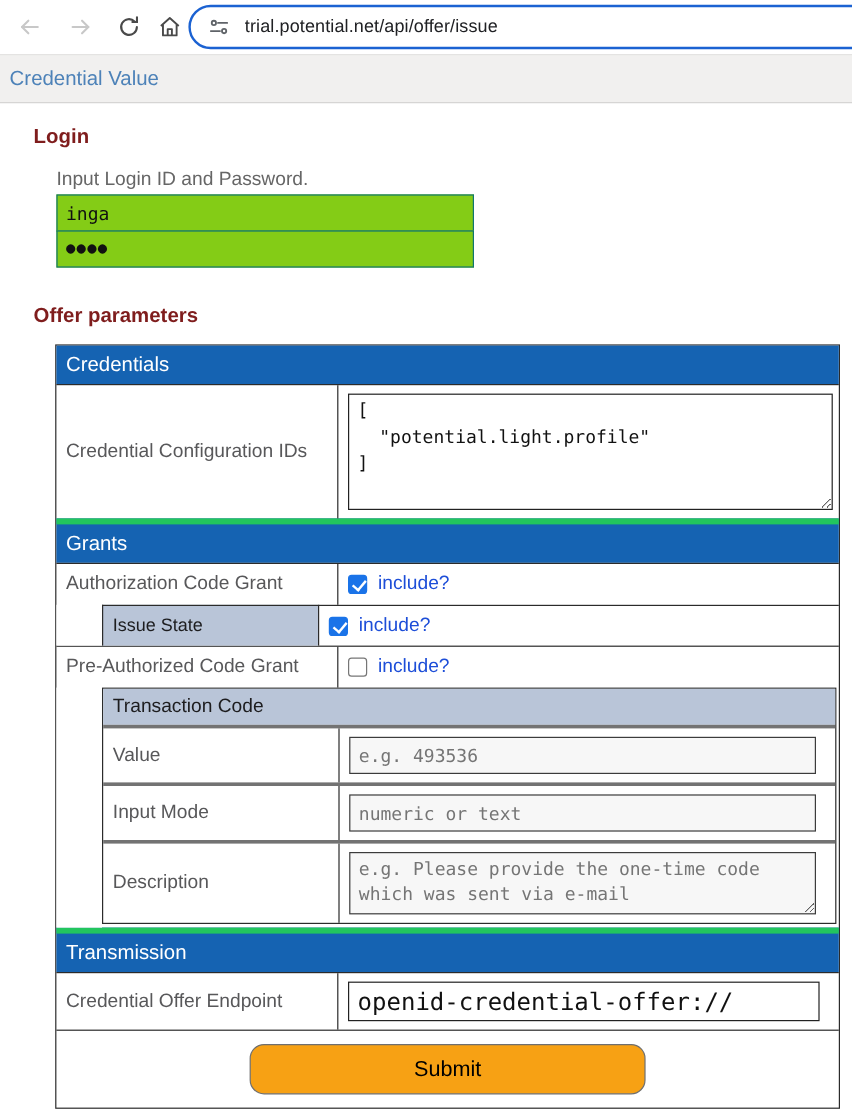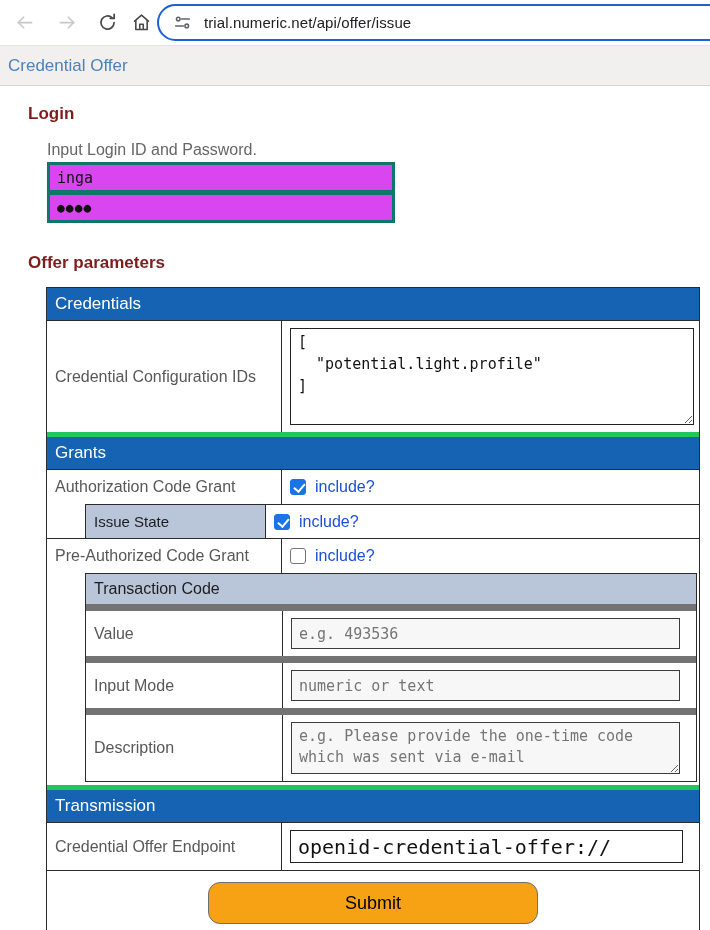--- a/index.html
+++ b/index.html
@@ -23,22 +23,22 @@
   .banner { height:41px; background:#f1f0ef; border-top:1px solid #e4e3e2;
             border-bottom:1px solid #d6d5d4; display:flex; align-items:center;
             padding-left:8px; }
   .banner-title { font-size:17px; color:#4d82b8; }
 
   
   .h-blue { font-size:17px; font-weight:bold; color:#7f1d1d; margin-left:28px; }
   .login-heading { margin-top:18px; }
   .instruction { margin:17px 0 3px 47px; font-size:16px; color:#666; }
   .login-box { margin-left:47px; width:348px; }
-  .login-input { display:block; width:100%; height:31px; background:#d946ef;
-                 border:3px solid #0f766e; font-family:"DejaVu Sans Mono", monospace;
+  .login-input { display:block; width:100%; height:31px; background:#84cc16;
+                 border:1px solid #0f766e; font-family:"DejaVu Sans Mono", monospace;
                  font-size:15px; color:#111; padding:0 7px; }
   .login-input.pw { margin-top:-1px; font-size:13px; letter-spacing:1px; }
   .offer-heading { margin-top:30px; margin-bottom:14px; }
 
   
   .offer-table { margin:14px 0 0 46px; width:654px; border:1.5px solid #2b2b2b; }
   .sec-header { background:#1563b2; color:#fff; font-size:17px;
                 padding:6px 8px; border-top:5px solid #22c55e; }
   .sec-header.first { border-top:none; }
   .trow { display:flex; border-top:1px solid #2b2b2b; align-items:center; }
@@ -51,21 +51,21 @@
   .ind-row { display:flex; align-items:stretch; }
   .gutter { width:38px; flex-shrink:0; background:#fff; }
   .sub-label { width:180px; flex-shrink:0; background:#b9c5d8; color:#1d1d1f;
                border-top:1px solid #2b2b2b; border-left:1px solid #2b2b2b;
                padding:8px; font-size:15px; display:flex; align-items:center; }
   .sub-value { flex:1; border-top:1px solid #2b2b2b; border-left:1px solid #2b2b2b;
                padding:7px 8px; display:flex; align-items:center; gap:9px; }
 
   .subtable { flex:1; border:1px solid #2b2b2b; margin:0 2px 3px 0; }
   .sub-header { background:#b9c5d8; color:#1d1d1f; font-size:16px; padding:6px 8px; }
-  .strow { display:flex; border-top:7px solid #737373; align-items:center; }
+  .strow { display:flex; border-top:3px solid #737373; align-items:center; }
   .slabel { width:196px; flex-shrink:0; padding:8px; font-size:16px; color:#58585a;
             display:flex; align-items:center; align-self:stretch; }
   .svalue { flex:1; border-left:1px solid #2b2b2b; padding:7px 8px;
             align-self:stretch; display:flex; align-items:center; }
 
   
   .cb { width:16px; height:16px; border:1px solid #767676; border-radius:3px;
         background:#fff; position:relative; flex-shrink:0; }
   .cb.checked { background:#1a73e8; border-color:#1a73e8; }
   .cb.checked::after { content:""; position:absolute; left:4.5px; top:1px;
@@ -117,26 +117,26 @@
       <path d="M10 20v-6h4v6"></path>
     </svg>
 
   <div class="addr-bar">
     <svg class="site-info" viewBox="0 0 20 20" fill="none" stroke="#5f6368" stroke-width="1.8" stroke-linecap="round">
       <circle cx="5" cy="6" r="2.1"></circle>
         <path d="M9 6h9"></path>
       <path d="M2 14h9"></path>
         <circle cx="15" cy="14" r="2.1"></circle>
     </svg>
-    <span class="url-text">trial.numeric.net/api/offer/issue</span>
+    <span class="url-text">trial.potential.net/api/offer/issue</span>
   </div>
 </div>
 
 <div class="banner">
-  <span class="banner-title">Credential Offer</span>
+  <span class="banner-title">Credential Value</span>
 </div>
 
 <div class="h-blue login-heading">Login</div>
 <div class="instruction">Input Login ID and Password.</div>
 <div class="login-box">
   <input class="login-input" type="text" value="inga" style="">
   <input class="login-input pw" type="text" value="●●●●" style="">
 </div>
 
 <div class="h-blue offer-heading">Offer parameters</div>

